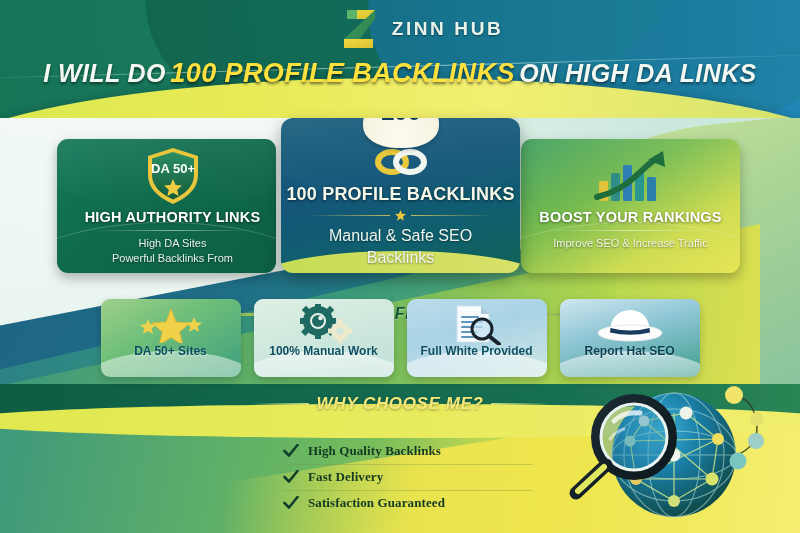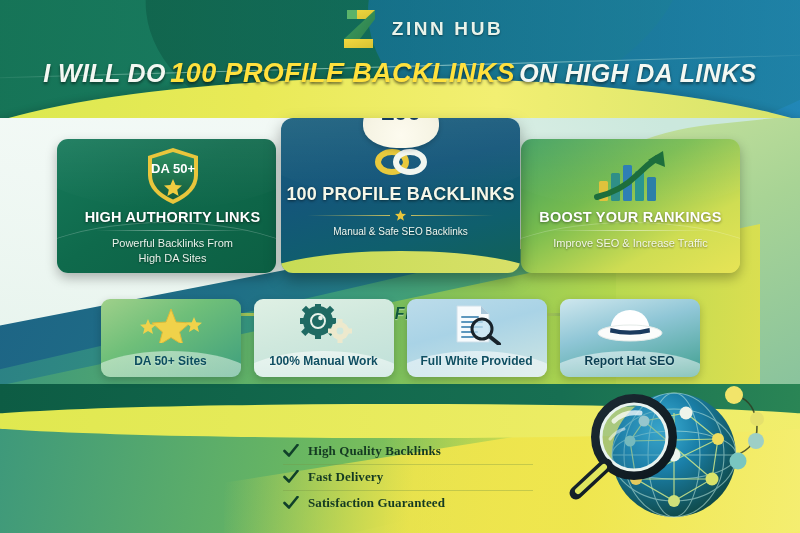--- a/index.html
+++ b/index.html
@@ -204,21 +204,21 @@
     flex:1; height:1px;
     background:linear-gradient(90deg,rgba(255,220,90,0),rgba(255,220,90,.75));
   }
   .card-rule.star i.r{ background:linear-gradient(90deg,rgba(255,220,90,.75),rgba(255,220,90,0)); }
   .card-sub{
     position:relative; z-index:3;
     font-size:11px; color:#e8f2ea; text-align:center; line-height:1.35;
     margin-top:5px; padding:0 14px;
     text-shadow:0 1px 2px rgba(0,0,0,.45);
   }
-  .card.center .card-sub{ font-size:10px; color:#eef6ef; }
+  .card.center .card-sub{ font-size:16px; color:#eef6ef; }
   .card.right .card-title{ color:#ffffff; text-shadow:0 1px 3px rgba(0,0,0,.45); }
   .card.right .card-sub{ color:#f2f7e6; }
 
   .badge-100{
     position:absolute; left:50%; top:-20px; transform:translateX(-50%);
     width:76px; height:50px;
     background:radial-gradient(ellipse at 50% 75%, #fdfbef 0%, #f6f4e4 60%, #eceadb 100%);
     border-radius:50% 50% 44% 44%;
     display:flex; align-items:flex-start; justify-content:center;
     z-index:8;
@@ -293,21 +293,21 @@
   .feat.f1 .feat-hill{ background:linear-gradient(180deg,#e9f6ec,#bfe2cd); opacity:.55; }
   .feat-icon{
     position:absolute; left:0; right:0; top:5px;
     display:flex; align-items:center; justify-content:center;
     height:40px; z-index:2;
   }
   .feat-label{
     position:relative; z-index:3;
     font-size:12px; font-weight:bold;
     color:#0f4f62;
-    padding-bottom:9px;
+    padding-bottom:19px;
     text-shadow:0 1px 1px rgba(255,255,255,.5);
   }
   .feat.f1 .feat-label{ color:#0c4e5f; text-shadow:0 1px 2px rgba(255,255,255,.45); }
   .feat.f4 .feat-label{ color:#0b3f52; }
 
   
   .checklist{
     position:absolute; left:283px; top:439px; width:250px;
     z-index:7;
     font-family:Liberation Serif, serif;
@@ -396,22 +396,22 @@
           </defs>
           <path d="M31 3 L56 11 L56 30 Q56 48 31 59 Q6 48 6 30 L6 11 Z" fill="#e9c63c"></path>
           <path d="M31 7 L52 13.5 L52 30 Q52 45 31 54.5 Q10 45 10 30 L10 13.5 Z" fill="url(#shg)"></path>
           <text x="31" y="28" font-family="Liberation Sans, sans-serif" font-size="13" font-weight="bold" fill="#ffffff" text-anchor="middle">DA 50+</text>
           <polygon points="31,34 33.6,40 40,40.6 35.2,44.8 36.6,51 31,47.8 25.4,51 26.8,44.8 22,40.6 28.4,40" fill="#f0cc40"></polygon>
         </svg>
       </div>
       <div class="card-title">HIGH AUTHORITY LINKS</div>
       <div class="card-rule"></div>
       <div class="card-sub">
+        <div>High DA Sites</div>
         <div>Powerful Backlinks From</div>
-        <div>High DA Sites</div>
       </div>
     </div>
 
     <div class="card center">
       <div class="badge-100">
         <b>100</b>
       </div>
       <div class="card-sheen"></div>
       <div class="card-bottom-swoosh"></div>
       <div class="card-icon" style="margin-top:24px;height:40px">
@@ -535,20 +535,25 @@
           <path d="M14 27 Q15 6 34 5 Q53 6 54 27 Q44 31 34 31 Q24 31 14 27 Z" fill="#ffffff"></path>
           <path d="M14.5 23 Q34 28 53.5 23 L54 27.5 Q34 32 14 27.5 Z" fill="#1a3a5e"></path>
           <ellipse cx="34" cy="28" rx="32" ry="8" fill="none" stroke="#e4ebe8" stroke-width="1"></ellipse>
         </svg>
       </div>
       <div class="feat-label">Report Hat SEO</div>
     </div>
   </div>
 
   <div class="why-bg"></div>
+  <div class="section-band why">
+    <div class="band-line plain"></div>
+    <div class="band-title">WHY CHOOSE ME?</div>
+    <div class="band-line plain r"></div>
+  </div>
 
   <div class="checklist">
     <div class="check-row">
       <span class="check-mark">
         <svg width="16" height="14" viewBox="0 0 16 14">
             <path d="M1.5 7 L6 11.5 L14.5 1" stroke="#10402a" stroke-width="2.6" fill="none" stroke-linecap="round" stroke-linejoin="round"></path>
           </svg>
       </span>
       <span class="check-label">High Quality Backlinks</span>
     </div>

